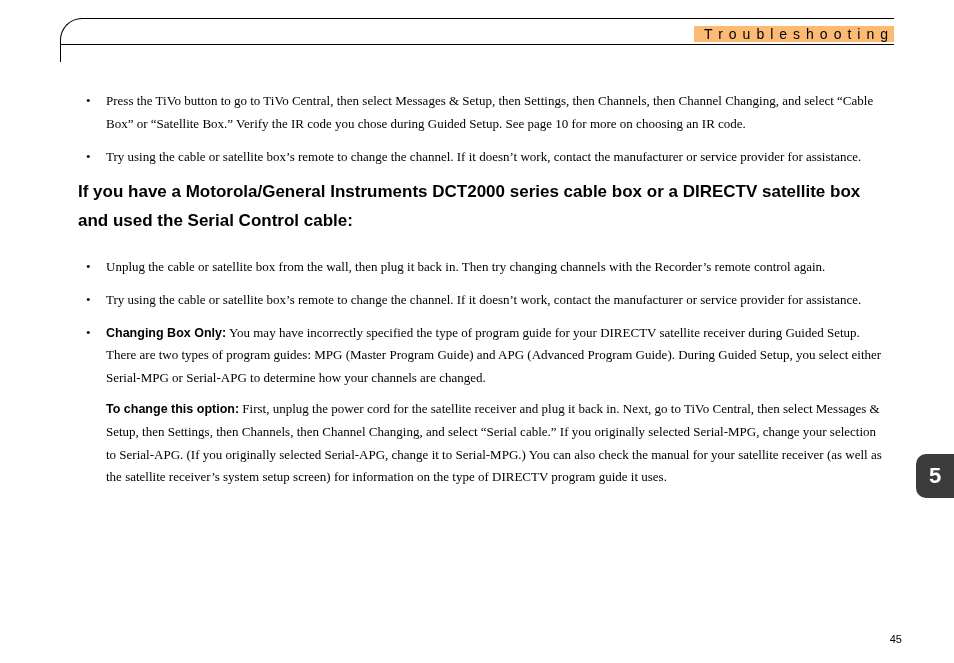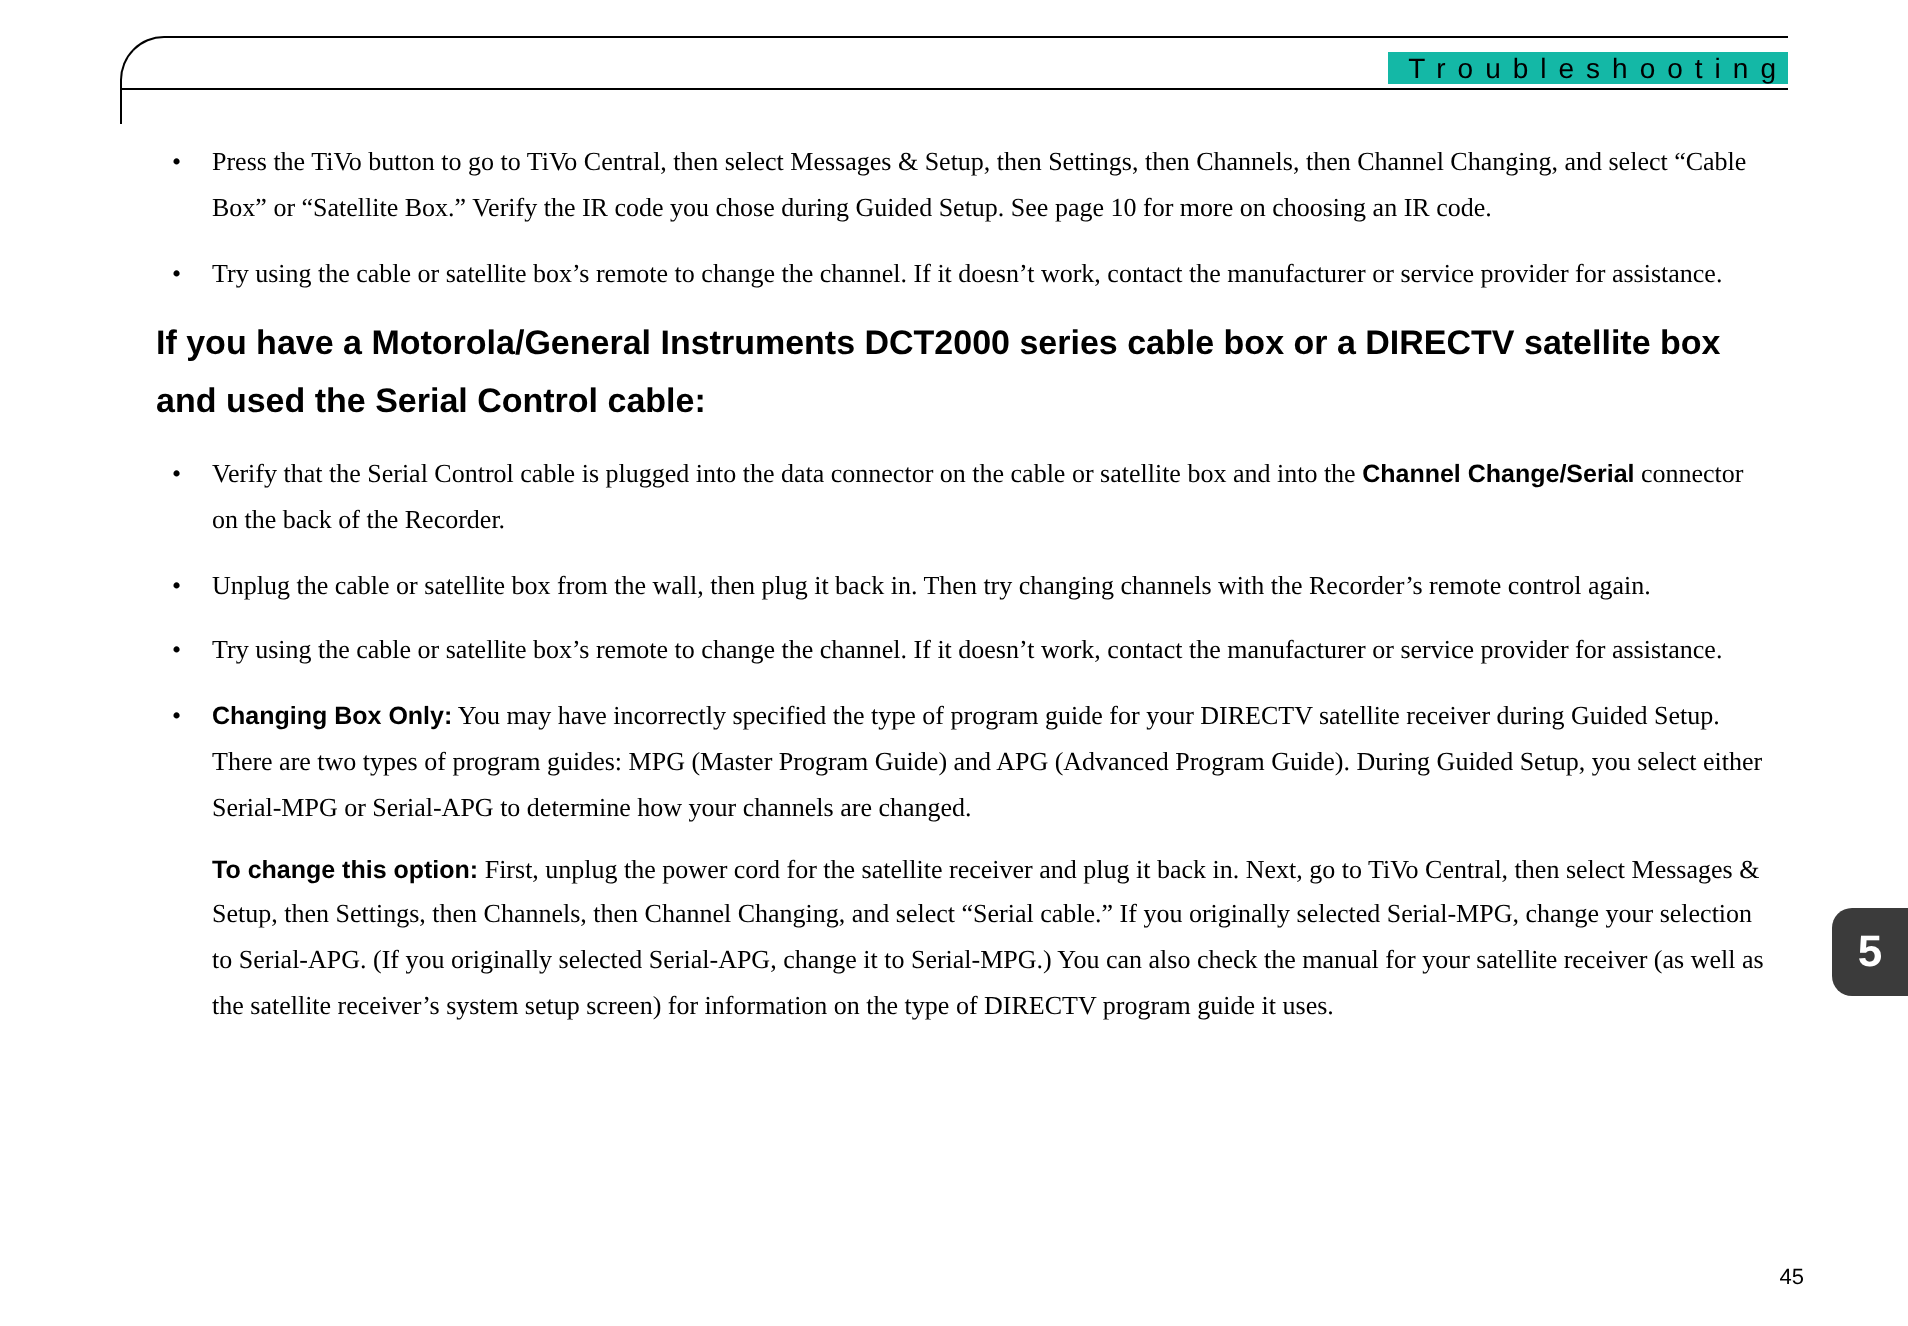--- a/index.html
+++ b/index.html
@@ -44,37 +44,38 @@
     border-top-left-radius: 22px;
     border-bottom-left-radius: 0;
   }
   .header-title {
     position: absolute;
     top: 8px;
     right: 0;
     font-family: Verdana, Arial, sans-serif;
     font-size: 14px;
     letter-spacing: 6px;
-    background: #14b8a6;
+    background: #fdba74;
     padding-left: 10px;
   }
   .header-rule .bottom-line {
     position: absolute;
     top: 26px;
     left: 0;
     right: 0;
     height: 1px;
     background: #000;
   }
   .content {
     padding: 10px 10px 0 18px;
     line-height: 1.75;
   }
   ul.bullets {
     list-style: none;
+    margin-top: 20px;
   }
   ul.bullets > li {
     position: relative;
     padding-left: 28px;
     margin-bottom: 10px;
   }
   ul.bullets > li::before {
     content: "•";
     position: absolute;
     left: 8px;
@@ -138,23 +139,20 @@
   <div class="content">
 
     <ul class="bullets">
       <li>Press the TiVo button to go to TiVo Central, then select Messages &amp; Setup, then Settings, then Channels, then Channel Changing, and select “Cable Box” or “Satellite Box.” Verify the IR code you chose during Guided Setup. See page 10 for more on choosing an IR code.</li>
       <li>Try using the cable or satellite box’s remote to change the channel. If it doesn’t work, contact the manufacturer or service provider for assistance.</li>
     </ul>
 
     <p class="condition bold-sans">If you have a Motorola/General Instruments DCT2000 series cable box or a DIRECTV satellite box and used the Serial Control cable:</p>
 
     <ul class="bullets">
-      <li>
-        <span>Verify that the Serial Control cable is plugged into the data connector on the cable or satellite box and into the </span><span class="inline-bold">Channel Change/Serial</span><span> connector on the back of the Recorder.</span>
-      </li>
       <li>Unplug the cable or satellite box from the wall, then plug it back in. Then try changing channels with the Recorder’s remote control again.</li>
       <li>Try using the cable or satellite box’s remote to change the channel. If it doesn’t work, contact the manufacturer or service provider for assistance.</li>
       <li>
         <span class="inline-bold">Changing Box Only:</span><span> You may have incorrectly specified the type of program guide for your DIRECTV satellite receiver during Guided Setup. There are two types of program guides: MPG (Master Program Guide) and APG (Advanced Program Guide). During Guided Setup, you select either Serial-MPG or Serial-APG to determine how your channels are changed.</span>
         <div class="sub-para">
           <span class="inline-bold">To change this option:</span><span> First, unplug the power cord for the satellite receiver and plug it back in. Next, go to TiVo Central, then select Messages &amp; Setup, then Settings, then Channels, then Channel Changing, and select “Serial cable.” If you originally selected Serial-MPG, change your selection to Serial-APG. (If you originally selected Serial-APG, change it to Serial-MPG.) You can also check the manual for your satellite receiver (as well as the satellite receiver’s system setup screen) for information on the type of DIRECTV program guide it uses.</span>
         </div>
       </li>
     </ul>
 

